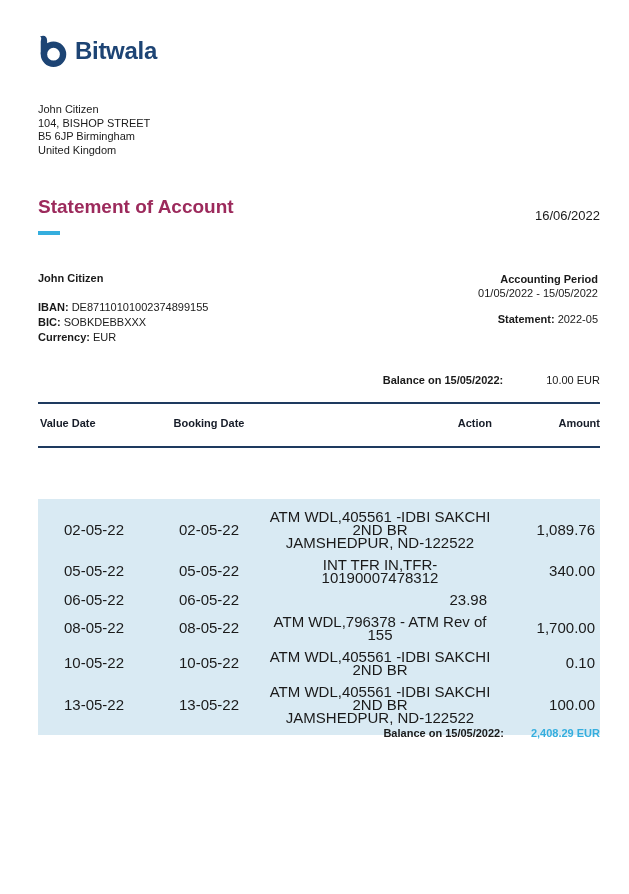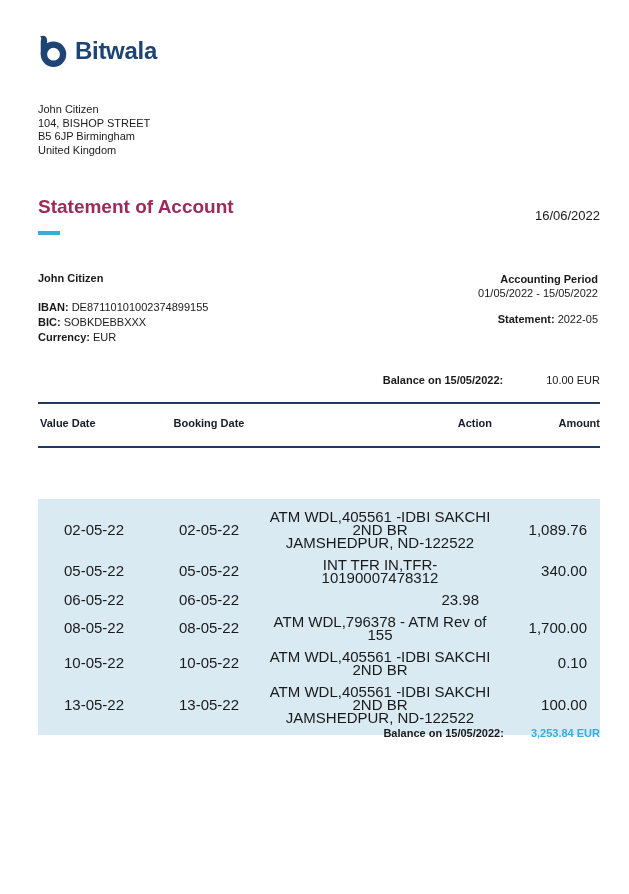--- a/index.html
+++ b/index.html
@@ -78,21 +78,21 @@
   .t-body {
     position: absolute; left: 38px; top: 459px; width: 562px;
     background: var(--row-background, #d9eaf3);
     padding: 6px 0 7px 0;
     font-size: 15px;
     margin-top: 40px;
   }
   .t-row { align-items: center; padding: 4.5px 0; line-height: 13px; }
   .cell-value, .cell-booking, .cell-action { text-align: center; }
   .cell-action { white-space: pre-line; }
-  .cell-amount { text-align: right; padding-right: 13px; }
+  .cell-amount { text-align: right; padding-right: 5px; }
 
   
   .disclaimer {
     position: absolute; left: 38px; top: 776px; width: 562px;
     font-size: 6.3px; line-height: 9px; text-align: justify;
     color: #6f7d93; z-index: 0;
   }
 
   
   .empowered {
@@ -212,21 +212,21 @@
       <div class="cell-value">13-05-22</div>
       <div class="cell-booking">13-05-22</div>
       <div class="cell-action">ATM WDL,405561 -IDBI SAKCHI 2ND BR
 JAMSHEDPUR, ND-122522</div>
       <div class="cell-amount">100.00</div>
     </div>
   </div>
 
   <div class="balance-row closing">
     <span class="balance-label">Balance on 15/05/2022:</span>
-    <span class="balance-value">3,253.84 EUR</span>
+    <span class="balance-value">2,408.29 EUR</span>
   </div>
 
   <div class="disclaimer">Dear Madam, Dear Sir, Please make sure to review your account bookings, calculations and closing balance in the bank statement attached, which also constitutes your clearance of accounts. Clearance of account is considered accepted if you do not raise any objection within six weeks after receipt. Objections regarding account statements have to be submitted to solarisBank in written or text form (e.g. to support@solarisbank.de). In case of objection in text form, it is sufficient to ensure its timely dispatch. The displayed account balance does not only take the value of individual bookings into account. This means that the amount referred to above may differ from the account balance relevant to the calculation of interest rates, and that in the case of dispositions, interest may possibly be incurred for claiming a conceded or tolerated account overdraft. Credit notes from submitted direct debits and other collection documents are subject to encashment. Credit balances are eligible as deposits in accordance with the German Law on Deposit Insurance (Einlagensicherungsgesetz — EinSiG); they are protected as described in the information sheet on deposit protection which can be viewed, together with our general Terms &amp; Conditions as well our special conditions for our applicable business relations, at www.solarisbank.de/partner. Best regards, Your solarisBank team</div>
 
   <div class="rule footer-divider"></div>
   <div class="empowered">Empowered by solarisBank AG</div>
 
   <div class="watermark">MARFISA.ORG</div>
   <div class="watermark-underline"></div>
 

